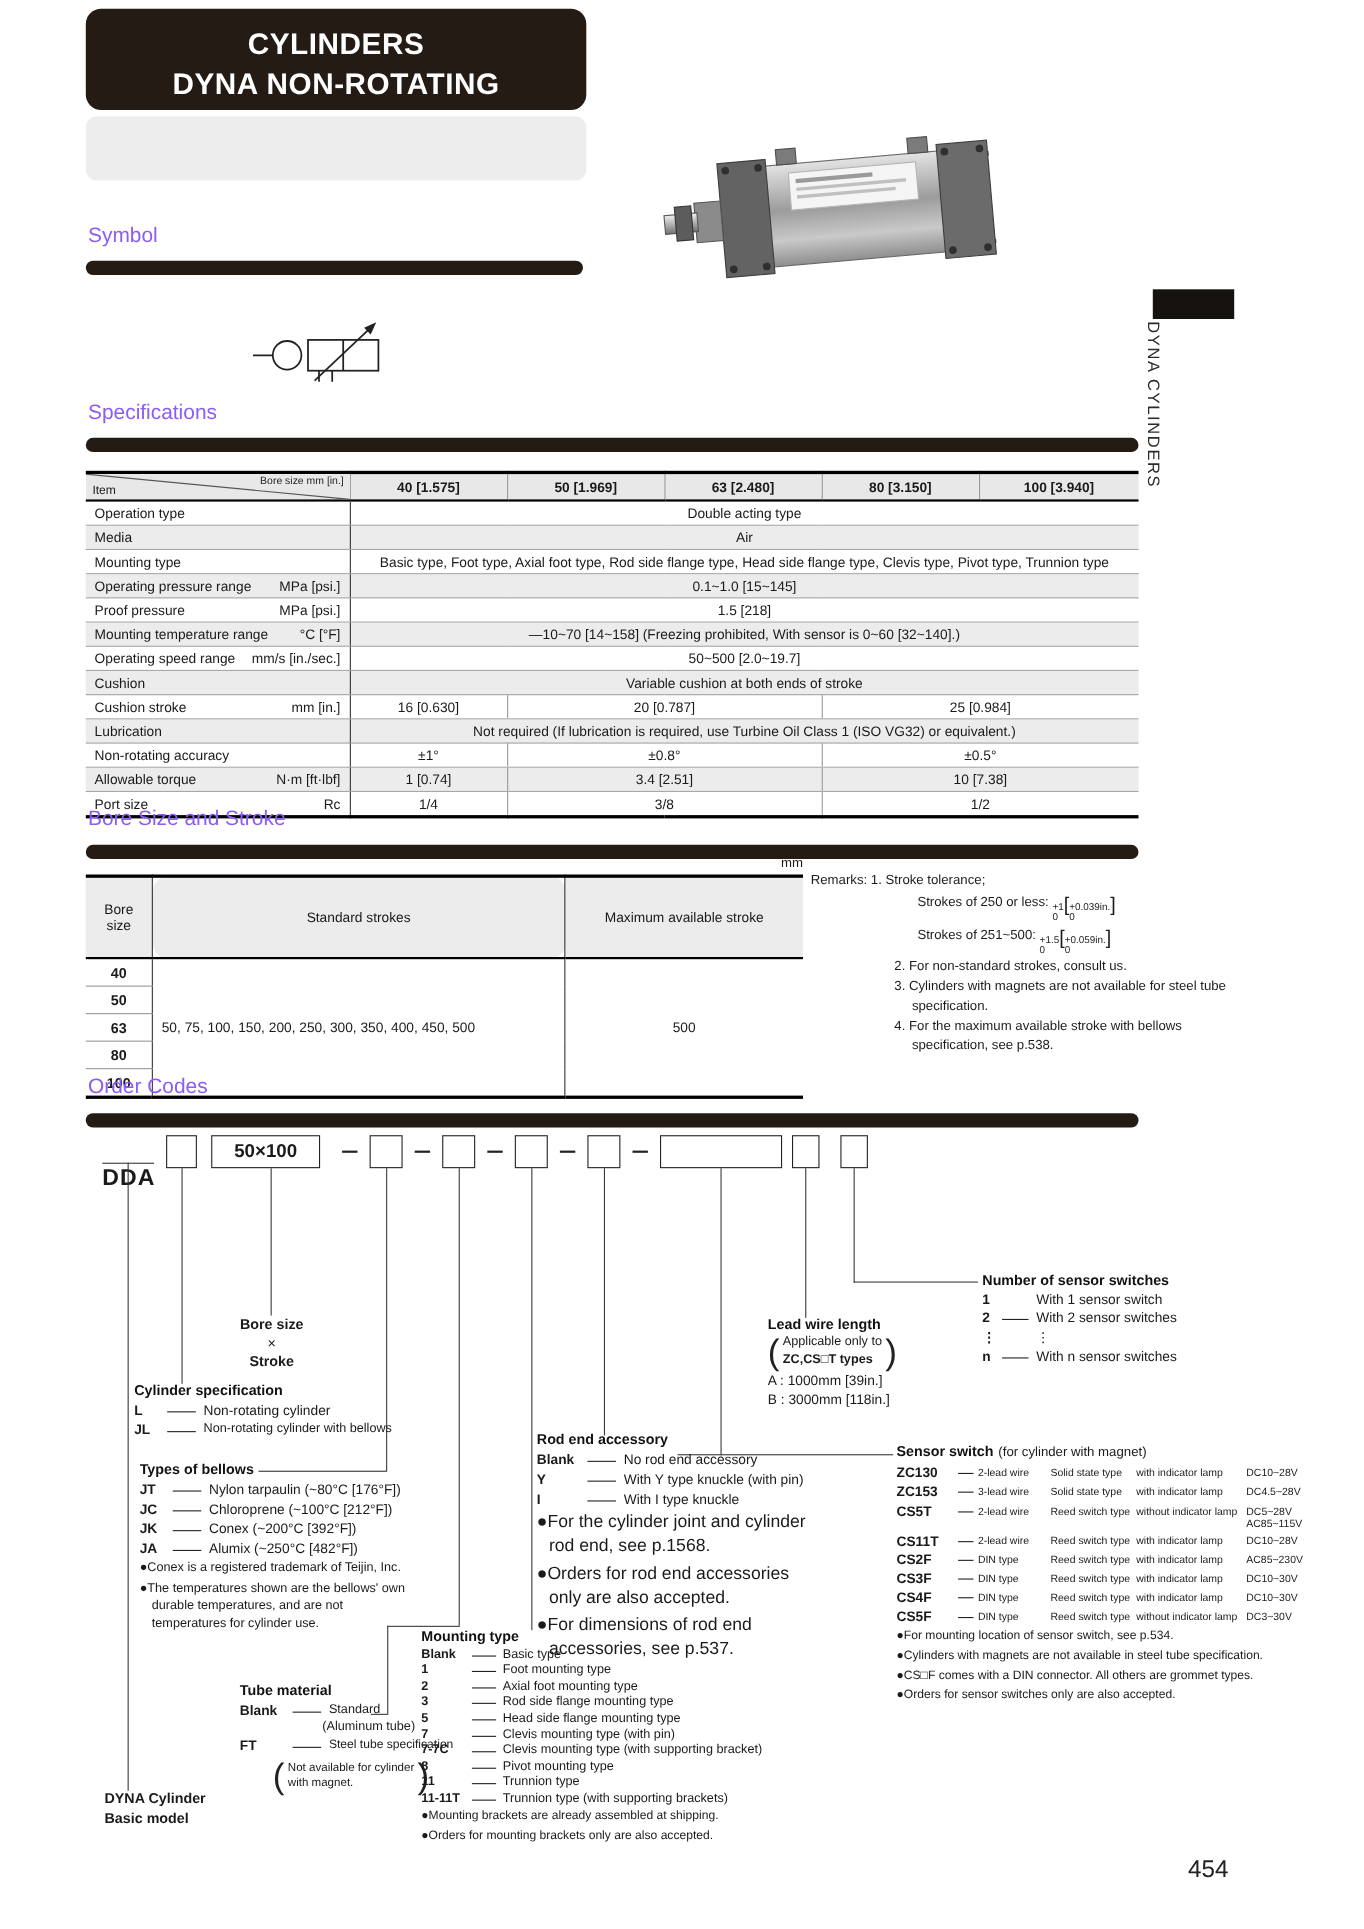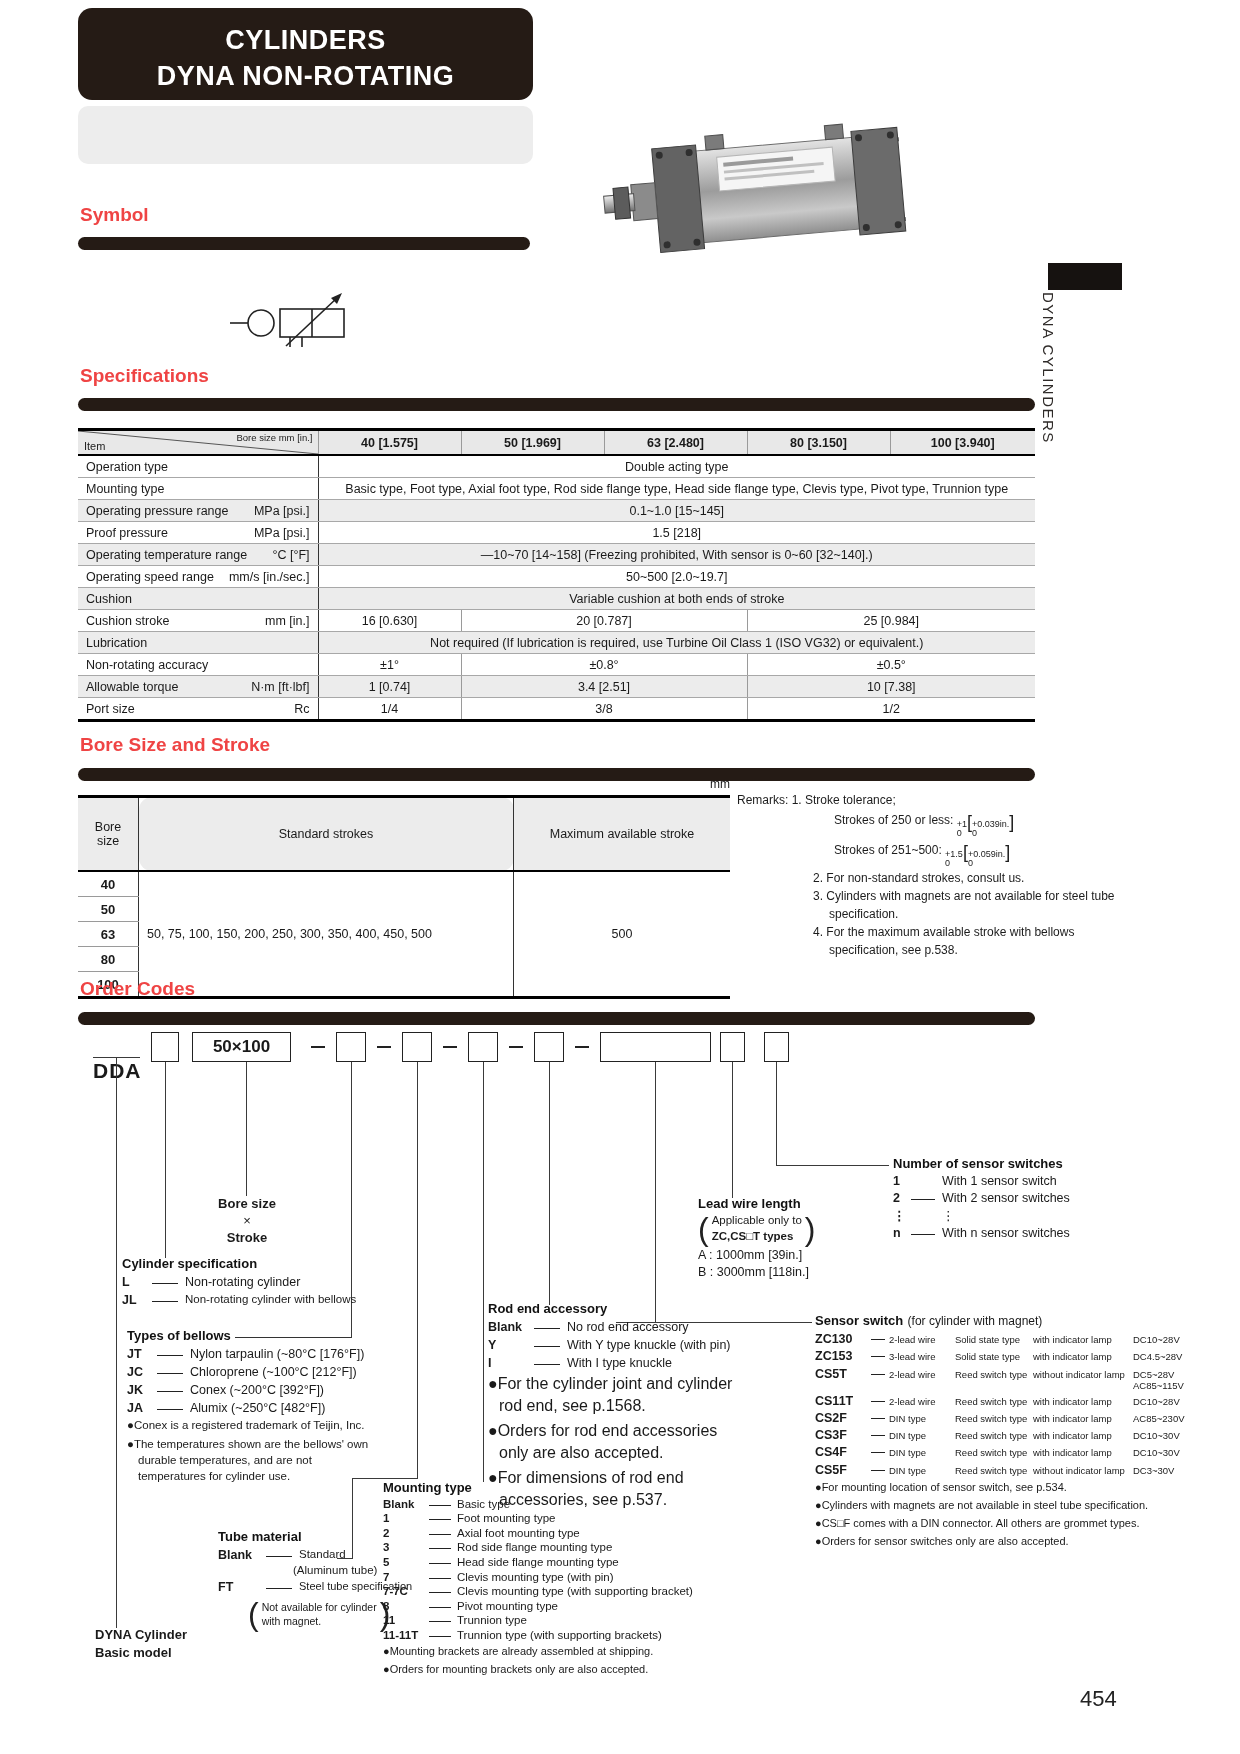--- a/index.html
+++ b/index.html
@@ -12,21 +12,21 @@
             color:#fff;text-align:center;font-weight:bold;font-size:27px;line-height:1.32;
             padding-top:15px;box-sizing:border-box;letter-spacing:.5px;}
   #graybox{left:78px;top:106px;width:455px;height:58px;background:#ededed;border-radius:10px;}
 
   
   #sidetab{left:1048px;top:263px;width:74px;height:27px;background:#161210;}
   #sidetext{left:1040px;top:292px;height:170px;writing-mode:vertical-rl;font-size:15px;
             letter-spacing:1.5px;color:#2e2a28;}
 
   
-  .h2{font-size:19px;font-weight:bold;color:#ef4444;}
+  .h2{font-size:19px;font-weight:normal;color:#8b5cf6;}
   .bar{height:13px;background:#251b15;border-radius:7px;}
   #bar-symbol{left:78px;top:237px;width:452px;}
   #bar-specs{left:78px;top:398px;width:957px;}
   #bar-bore{left:78px;top:768px;width:957px;}
   #bar-order{left:78px;top:1012px;width:957px;}
 
   
   #spectable{left:78px;top:428px;}
   table.spec{border-collapse:collapse;width:957px;font-size:12.5px;table-layout:fixed;
              border-top:3px solid #000;border-bottom:3px solid #000;}
@@ -223,20 +223,29 @@
       </tr>
       <tr>
             <td class="lab">
               <div class="labflex">
                 <span>Operation type</span>
                 <span></span>
               </div>
             </td>
             <td class="val" colspan="5">Double acting type</td>
           </tr>
+      <tr class="g">
+            <td class="lab">
+              <div class="labflex">
+                <span>Media</span>
+                <span></span>
+              </div>
+            </td>
+            <td class="val" colspan="5">Air</td>
+          </tr>
       <tr>
             <td class="lab">
               <div class="labflex">
                 <span>Mounting type</span>
                 <span></span>
               </div>
             </td>
             <td class="val" colspan="5">Basic type, Foot type, Axial foot type, Rod side flange type, Head side flange type, Clevis type, Pivot type, Trunnion type</td>
           </tr>
       <tr class="g">
@@ -253,21 +262,21 @@
               <div class="labflex">
                 <span>Proof pressure</span>
                 <span>MPa [psi.]</span>
               </div>
             </td>
             <td class="val" colspan="5">1.5 [218]</td>
           </tr>
       <tr class="g">
             <td class="lab">
               <div class="labflex">
-                <span>Operating temperature range</span>
+                <span>Mounting temperature range</span>
                 <span>°C [°F]</span>
               </div>
             </td>
             <td class="val" colspan="5">—10~70 [14~158] (Freezing prohibited, With sensor is 0~60 [32~140].)</td>
           </tr>
       <tr>
             <td class="lab">
               <div class="labflex">
                 <span>Operating speed range</span>
                 <span>mm/s [in./sec.]</span>

